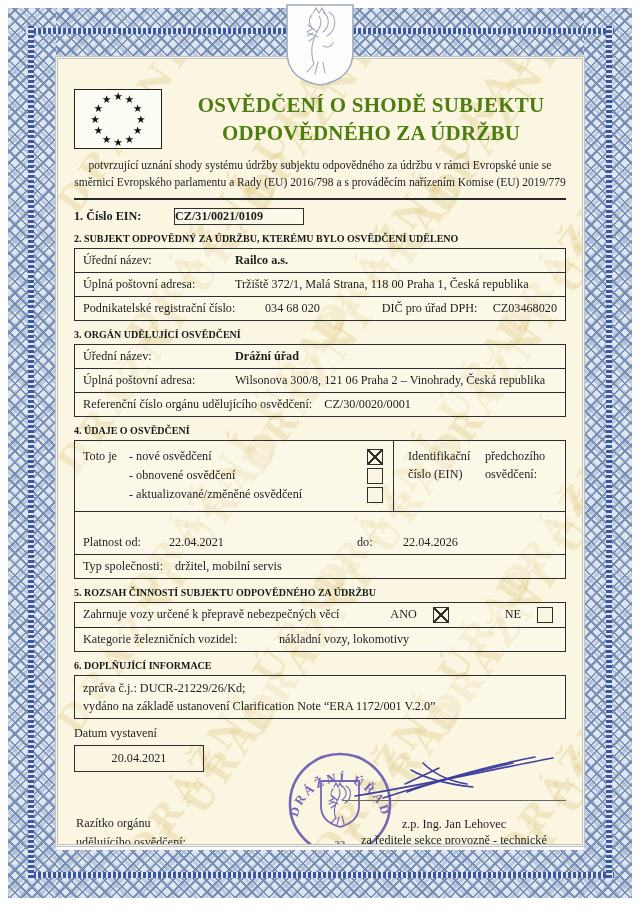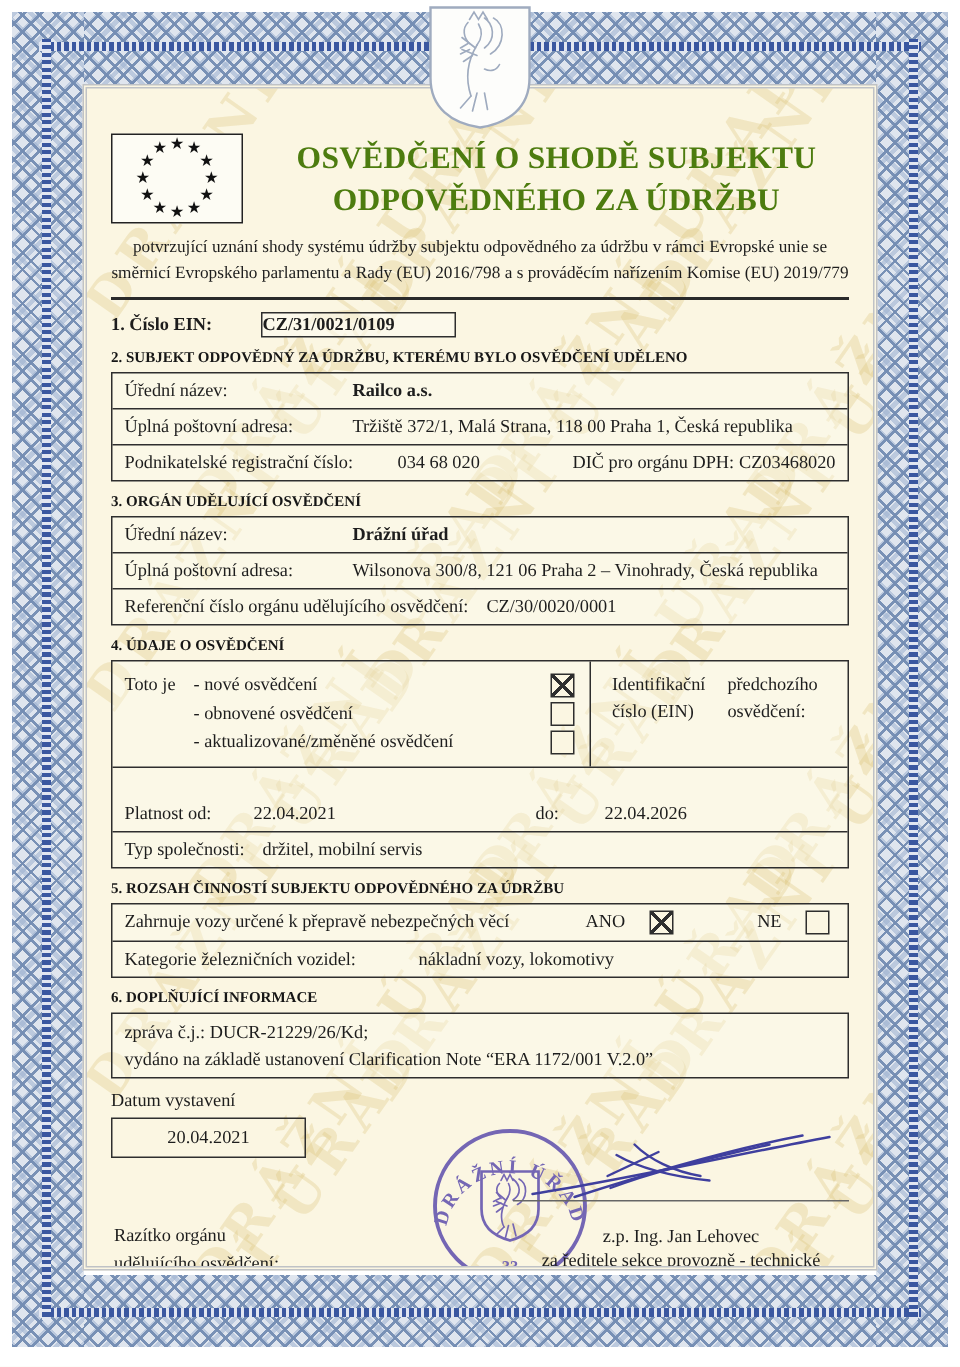--- a/index.html
+++ b/index.html
@@ -196,21 +196,21 @@
           <span class="lab">Úřední název:</span>
           <span class="bold">Railco a.s.</span>
         </div>
         <div class="tr">
           <span class="lab">Úplná poštovní adresa:</span>
           <span>Tržiště 372/1, Malá Strana, 118 00 Praha 1, Česká republika</span>
         </div>
         <div class="tr">
           <span class="lab w180">Podnikatelské registrační číslo:</span>
           <span class="w120">034 68 020</span>
-          <span class="w118">DIČ pro orgánu DPH:</span>
+          <span class="w118">DIČ pro úřad DPH:</span>
           <span>CZ03468020</span>
         </div>
       </div>
 
       <div class="sec-h">3. ORGÁN UDĚLUJÍCÍ OSVĚDČENÍ</div>
       <div class="tbl">
         <div class="tr">
           <span class="lab">Úřední název:</span>
           <span class="bold">Drážní úřad</span>
         </div>

